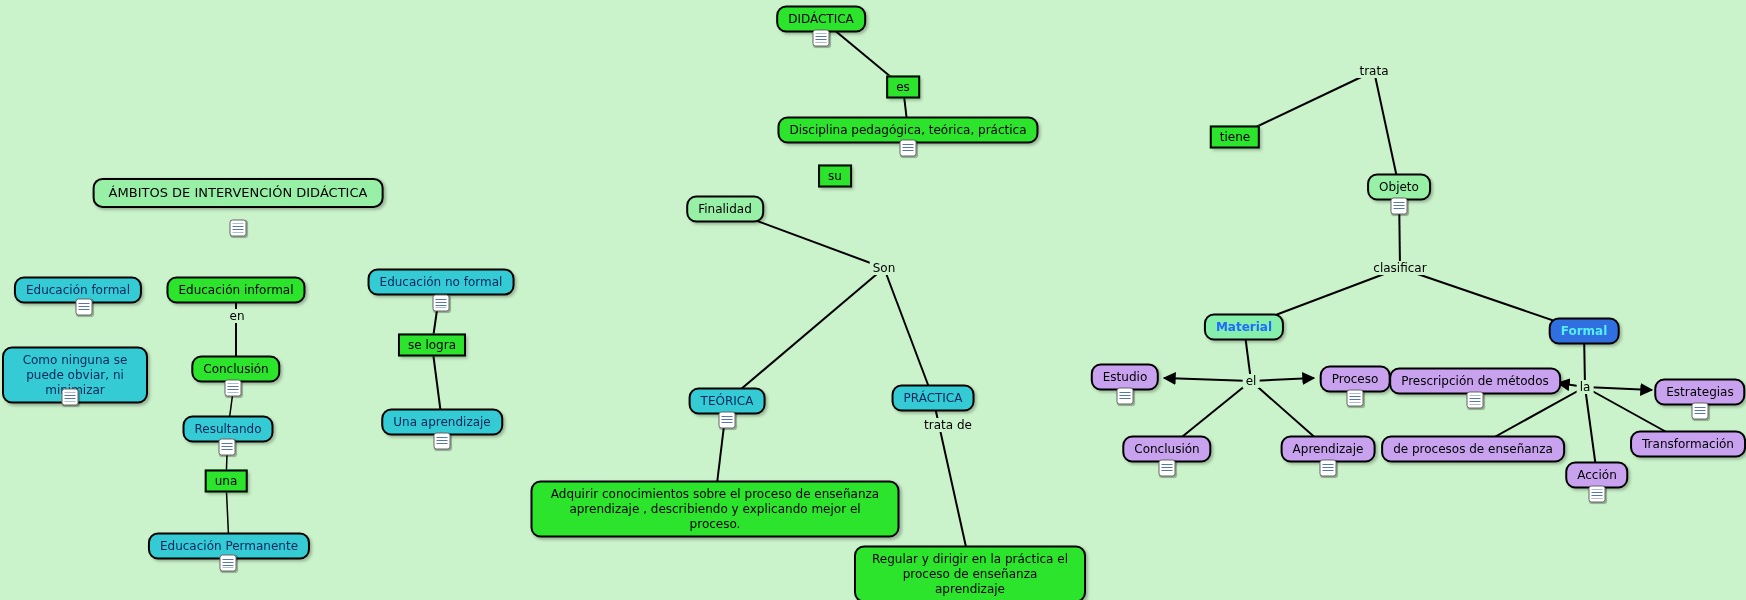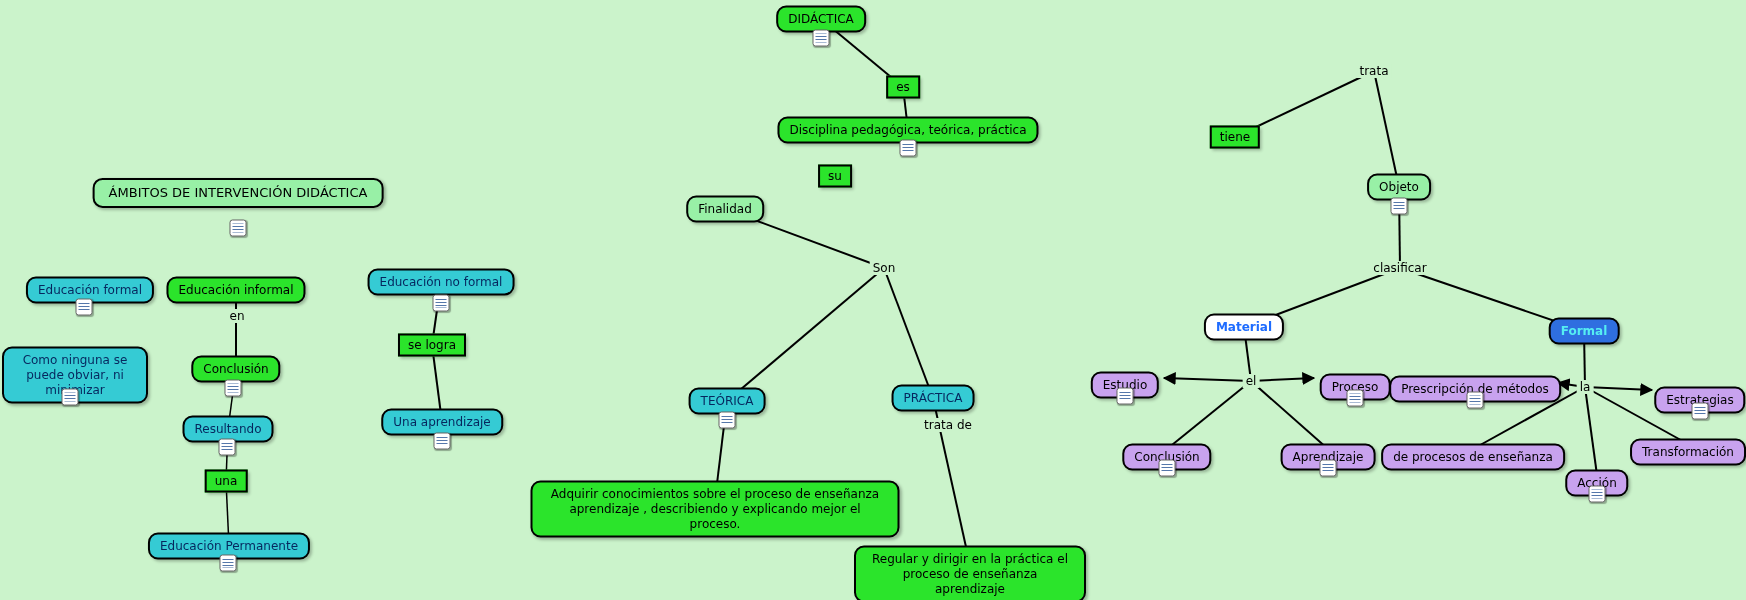--- a/index.html
+++ b/index.html
@@ -21,22 +21,22 @@
     line-height:1.25;
     text-align:center;
     white-space:nowrap;
     color:#000;
     box-shadow:2px 2px 3px rgba(0,0,0,.25);
   }
   .wrap{white-space:normal;}
   .green{background:#2be42b;}
   .pale{background:#98f0a6;}
   .teal{background:#35cbd4;color:#06275e;}
-  .lav{background:#c8a2ee;margin-top:8px;}
-  .mat{background:#ffffff;color:#1e6cff;font-weight:bold;}
+  .lav{background:#c8a2ee;}
+  .mat{background:#86efac;color:#1e6cff;font-weight:bold;}
   .formalblue{background:#2f6fe0;color:#55eef2;font-weight:bold;}
   .small{padding:2px 8px;border-radius:0;}
   .big{font-size:13px;padding:5px 14px;}
   .linklabel{
     position:absolute;
     transform:translate(-50%,-50%);
     font-size:12px;color:#000;
     background:#cbf3cb;
     padding:0 3px;
     white-space:nowrap;
@@ -95,21 +95,21 @@
       <line x1="1584" y1="331" x2="1585" y2="387"></line>
       <line x1="1585" y1="387" x2="1558" y2="383" marker-end="url(#arr)"></line>
       <line x1="1585" y1="387" x2="1652" y2="390" marker-end="url(#arr)"></line>
       <line x1="1585" y1="387" x2="1473" y2="449"></line>
       <line x1="1585" y1="387" x2="1688" y2="444"></line>
       <line x1="1585" y1="387" x2="1597" y2="475"></line>
     </g>
   </svg>
 
   <div class="node pale big" style="left:238px;top:193px">ÁMBITOS DE INTERVENCIÓN DIDÁCTICA</div>
-  <div class="node teal" style="left:90px;top:290px">Educación formal</div>
+  <div class="node teal" style="left:78px;top:290px">Educación formal</div>
   <div class="node green" style="left:236px;top:290px">Educación informal</div>
   <div class="node teal" style="left:441px;top:282px">Educación no formal</div>
   <div class="node teal wrap" style="left:75px;top:375px;width:122px">Como ninguna se puede obviar, ni minimizar</div>
   <div class="node green" style="left:236px;top:369px">Conclusión</div>
   <div class="node green small" style="left:432px;top:345px">se logra</div>
   <div class="node teal" style="left:228px;top:429px">Resultando</div>
   <div class="node green small" style="left:226px;top:481px">una</div>
   <div class="node teal" style="left:442px;top:422px">Una  aprendizaje</div>
   <div class="node teal" style="left:229px;top:546px">Educación Permanente</div>
 

